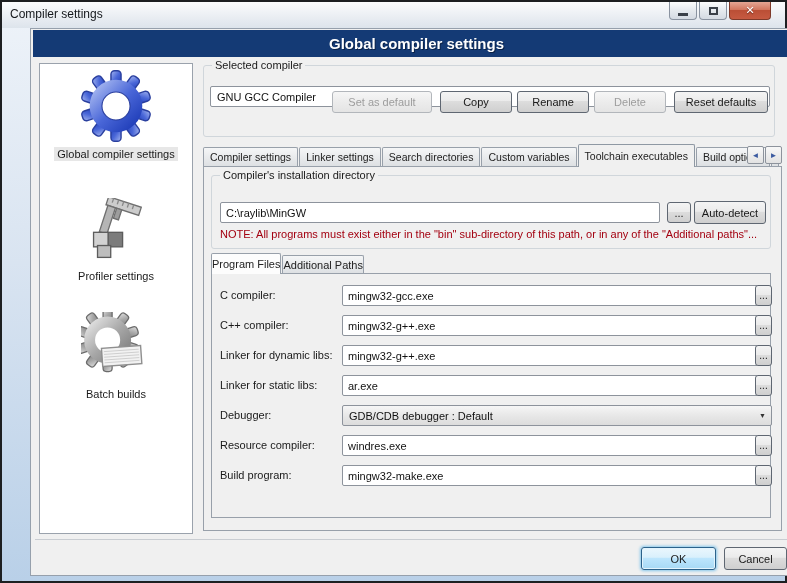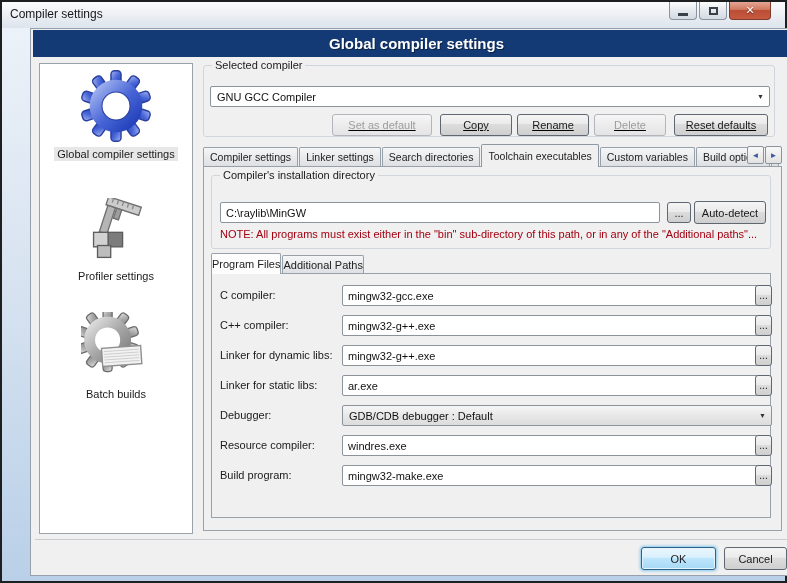--- a/index.html
+++ b/index.html
@@ -53,21 +53,21 @@
     display:flex; align-items:center; justify-content:center; cursor:default; }
   .btn.disabled { color:#9d9d9d; border-color:#b2b6bb;
     background:linear-gradient(#f6f6f6,#ededed 45%,#e4e4e4); }
   .btn.default-btn { border-color:#2c628b;
     background:linear-gradient(#eaf6fd,#d9f0fc 45%,#bee6fd 46%,#a7d9f5);
     box-shadow:0 0 3px 1px #86c6ea, inset 0 0 0 1px #e3f4fd; }
 
   
   #grp-compiler { left:172px; top:36px; width:572px; height:72px; }
   #compiler-combo { left:6px; top:20px; width:560px; }
-  #compiler-buttons { position:absolute; right:6px; bottom:0; display:flex;text-decoration:underline; }
+  #compiler-buttons { position:absolute; right:6px; bottom:23px; display:flex; }
   #compiler-buttons .gbtn { height:22px; }
   #btn-setdefault { width:100px; margin-right:8px; }
   #btn-copy, #btn-rename, #btn-delete { width:72px; margin-right:5px; }
   #btn-reset { width:94px; margin-left:3px; margin-right:0; }
 
   
   #tabstrip { position:absolute; left:172px; top:114px; width:579px; height:24px;
     display:flex; align-items:flex-end; overflow:hidden; }
   .tab { height:20px; line-height:19px; padding:0 6px; font-size:10.5px; white-space:nowrap;
     background:linear-gradient(#f5f6f7,#dcdfe2); border:1px solid #98a0aa; border-bottom:none;
@@ -244,22 +244,22 @@
           <div class="btn gbtn" id="btn-reset">
             <span>Reset defaults</span>
           </div>
         </div>
       </div>
 
       <div id="tabstrip">
         <div class="tab">Compiler settings</div>
         <div class="tab">Linker settings</div>
         <div class="tab">Search directories</div>
+        <div class="tab">Custom variables</div>
         <div class="tab active">Toolchain executables</div>
-        <div class="tab">Custom variables</div>
         <div class="tab">Build options</div>
         <div class="tab partial"></div>
       </div>
       <div id="tabarrows">
         <div class="tabarrow">
           <span>◄</span>
         </div>
         <div class="tabarrow">
           <span>►</span>
         </div>

